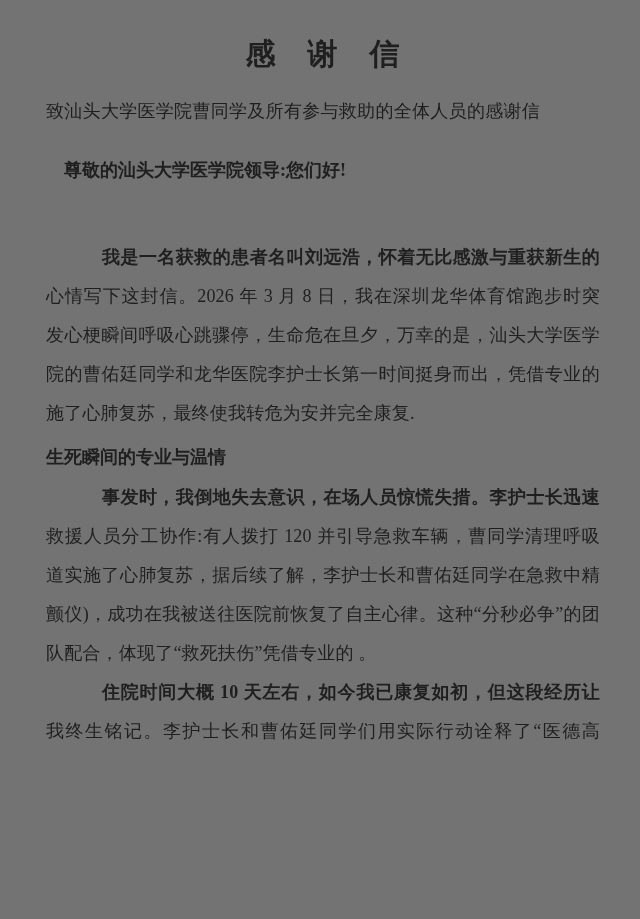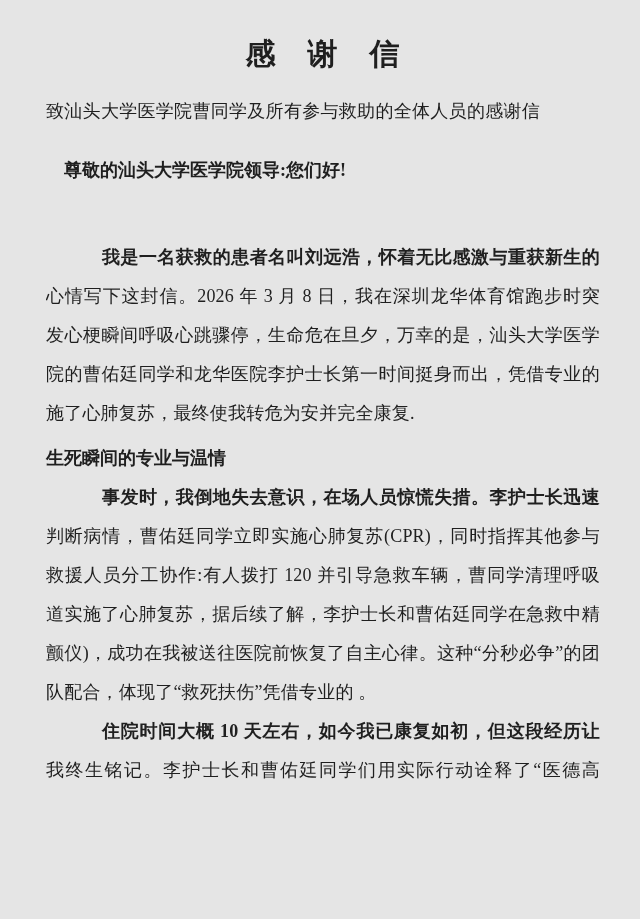--- a/index.html
+++ b/index.html
@@ -12,21 +12,21 @@
     height: 919px;
     overflow: hidden;
     font-family: "Liberation Serif", "DejaVu Serif", serif;
     color: #1f1f1f;
   }
   .page {
     box-sizing: border-box;
     width: 640px;
     height: 919px;
     padding: 0 40px 0 46px;
-    background: #e5e5e5;
+    background: #737373;
   }
   .title {
     margin: 0;
     padding-top: 32px;
     font-size: 30px;
     font-weight: 600;
     line-height: 44px;
     text-align: center;
     letter-spacing: 1px;
   }
@@ -59,20 +59,21 @@
   .line.plain {
     text-align: center;
     text-align-last: left;
   }
   .heading {
     margin: 6px 0 0 0;
     font-size: 18px;
     font-weight: bold;
     line-height: 39px;
     height: 39px;
+    font-family: Liberation Mono, monospace;
   }
 </style>
 </head>
 <body>
 
 <div class="page">
 
   <h1 class="title">感　谢　信</h1>
 
   <div class="subject">致汕头大学医学院曹同学及所有参与救助的全体人员的感谢信</div>
@@ -84,21 +85,20 @@
     <div class="line">心情写下这封信。2026 年 3 月 8 日，我在深圳龙华体育馆跑步时突</div>
     <div class="line">发心梗瞬间呼吸心跳骤停，生命危在旦夕，万幸的是，汕头大学医学</div>
     <div class="line">院的曹佑廷同学和龙华医院李护士长第一时间挺身而出，凭借专业的</div>
     <div class="line plain">施了心肺复苏，最终使我转危为安并完全康复.</div>
   </div>
 
   <h2 class="heading">生死瞬间的专业与温情</h2>
 
   <div class="paragraph">
     <div class="line indent">事发时，我倒地失去意识，在场人员惊慌失措。李护士长迅速</div>
-    <div class="line">判断病情，曹佑廷同学立即实施心肺复苏(CPR)，同时指挥其他参与</div>
     <div class="line">救援人员分工协作:有人拨打 120 并引导急救车辆，曹同学清理呼吸</div>
     <div class="line">道实施了心肺复苏，据后续了解，李护士长和曹佑廷同学在急救中精</div>
     <div class="line">颤仪)，成功在我被送往医院前恢复了自主心律。这种“分秒必争”的团</div>
     <div class="line plain">队配合，体现了“救死扶伤”凭借专业的 。</div>
   </div>
 
 
   <div class="paragraph">
     <div class="line indent">住院时间大概 10 天左右，如今我已康复如初，但这段经历让</div>
     <div class="line">我终生铭记。李护士长和曹佑廷同学们用实际行动诠释了“医德高尚、</div>

